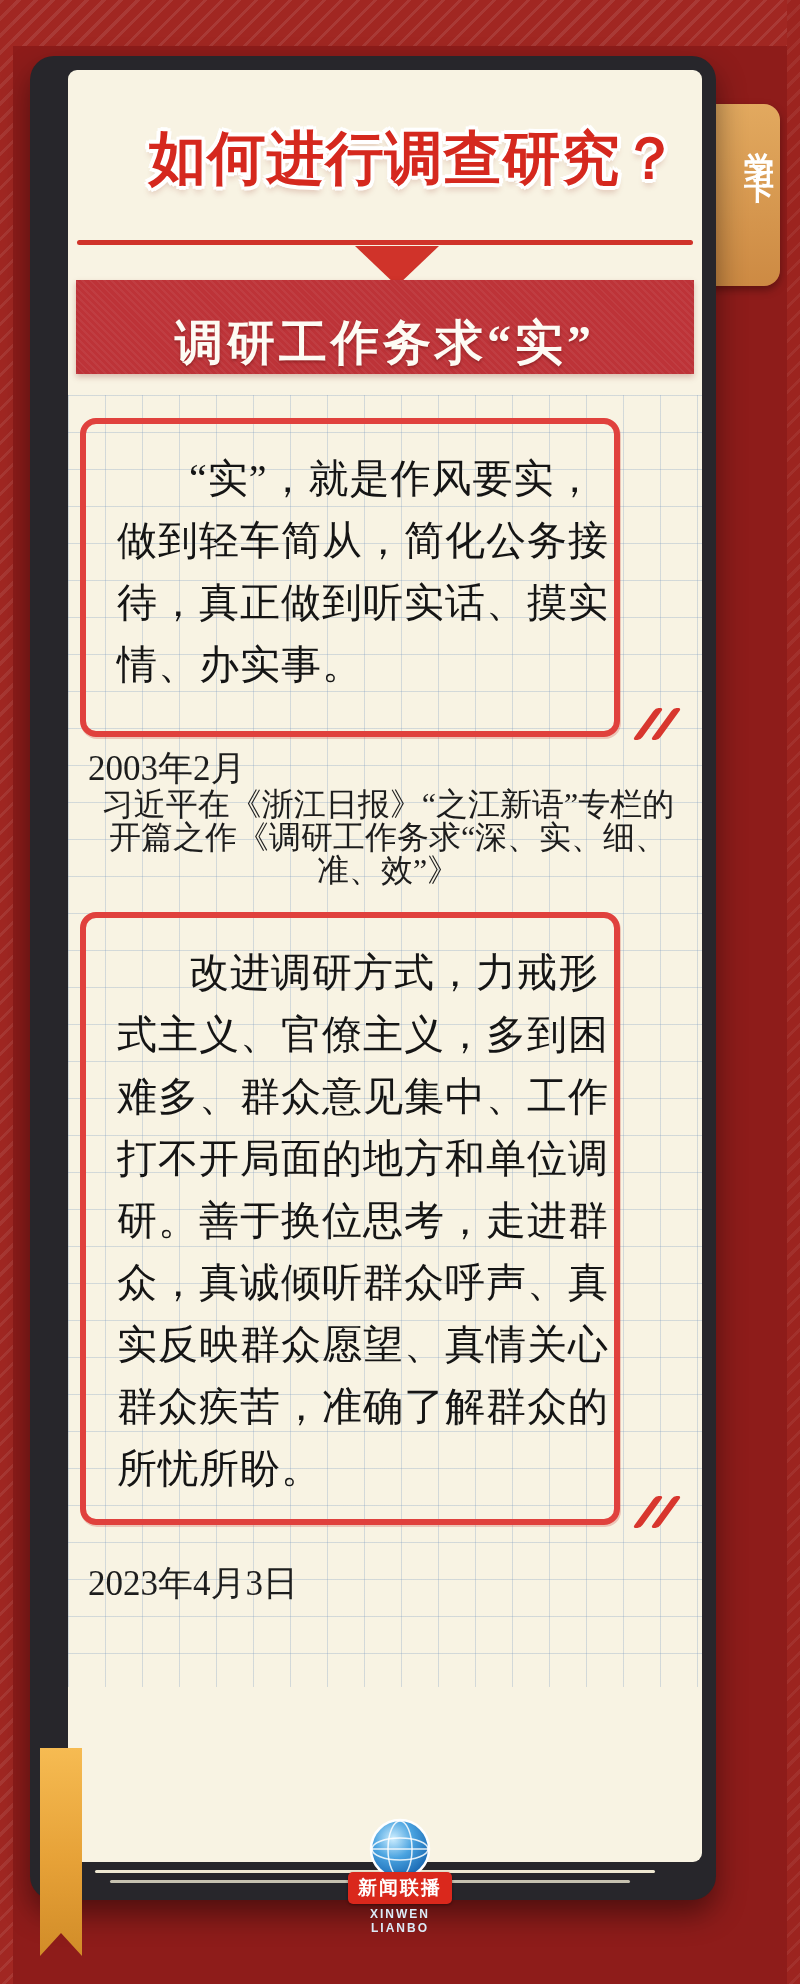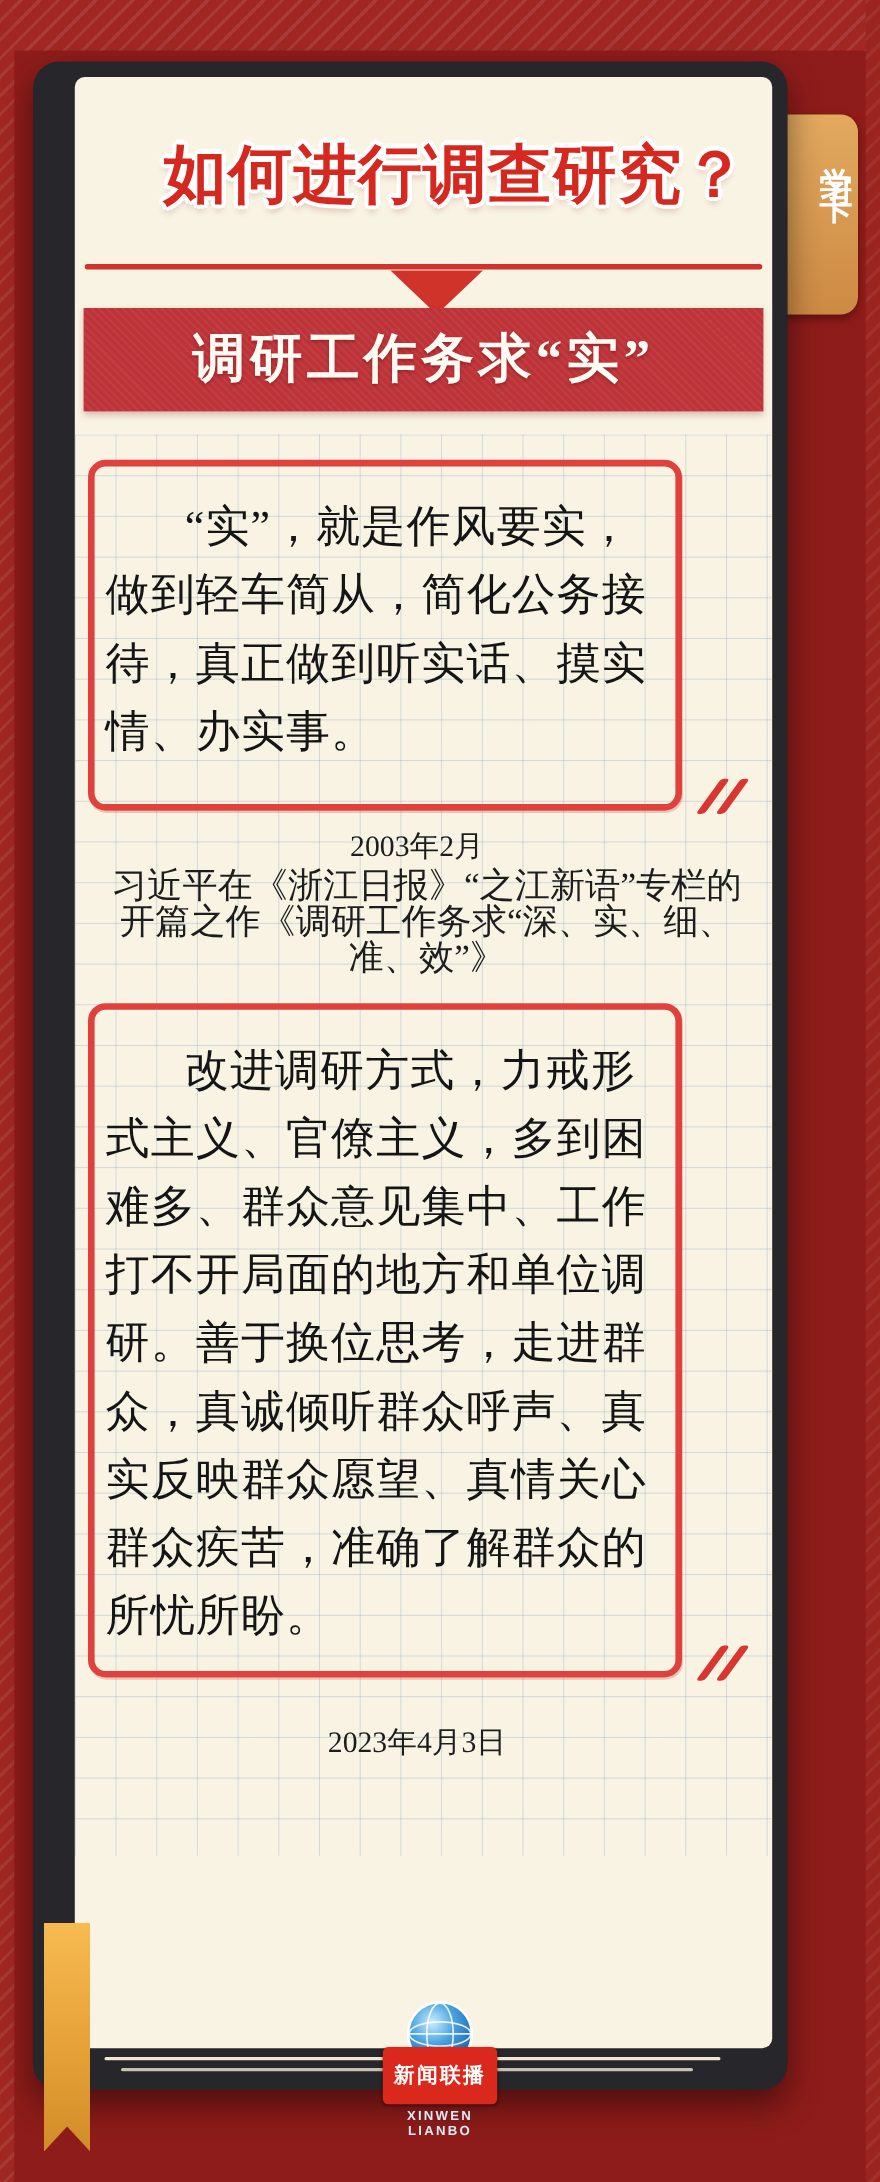--- a/index.html
+++ b/index.html
@@ -45,55 +45,55 @@
                  0 -4px 0 #fff,0 4px 0 #fff,-4px 0 0 #fff,4px 0 0 #fff,0 6px 6px rgba(140,30,20,.25);padding-left:29px;}
 
   .divider{position:absolute;left:9px;top:170px;width:616px;height:5px;background:#d0332a;border-radius:3px;}
   .divider-tri{position:absolute;left:287px;top:176px;width:0;height:0;
     border-left:42px solid transparent;border-right:42px solid transparent;border-top:40px solid #d0332a;}
 
   .banner{position:absolute;left:8px;top:210px;width:618px;height:94px;background:#bd3338;
     background-image:repeating-linear-gradient(45deg,rgba(255,255,255,.05) 0 2px,transparent 2px 5px);
     box-shadow:0 3px 6px rgba(120,20,15,.25);}
   .banner span{display:block;width:100%;text-align:center;line-height:94px;color:#fdfbf4;
-    font-size:48px;font-weight:bold;letter-spacing:4px;text-shadow:0 2px 3px rgba(90,10,10,.4);}
+    font-size:48px;font-weight:bold;letter-spacing:4px;text-shadow:0 2px 3px rgba(90,10,10,.4);margin-top:16px;}
 
   .qbox{position:absolute;left:12px;width:540px;border:6px solid #e0413d;border-radius:16px;
     box-sizing:border-box;box-shadow:1px 2px 0 rgba(200,60,50,.25);}
   .qbox1{top:348px;height:319px;}
   .qbox2{top:842px;height:613px;}
-  .qtext{margin:0;padding:24px 14px 0 10px;white-space:pre;color:#151515;
+  .qtext{margin:0;padding:24px 14px 0 31px;white-space:pre;color:#151515;
     font-size:40px;line-height:62px;letter-spacing:1px;text-indent:1.8em;font-weight:500;}
 
   .slash{position:absolute;right:22px;width:44px;height:34px;}
   .slash1{top:638px;}
   .slash2{top:1426px;}
   .slash i{position:absolute;top:0;width:8px;height:32px;background:#d8362e;border-radius:3px;
     transform:skewX(-36deg);}
   .slash i:first-child{left:8px;}
   .slash i:last-child{left:26px;}
 
   .attr{position:absolute;left:20px;width:600px;color:#1d1d1d;}
   .attr1{top:682px;}
   .attr2{top:1497px;}
-  .attr .date{text-align:center;padding-right:18px;font-size:27px;line-height:34px;}
+  .attr .date{text-align:left;padding-right:18px;font-size:35px;line-height:34px;}
   .attr .src{text-align:center;font-size:32px;line-height:33px;white-space:pre-line;margin-top:2px;}
 
   
   .bookmark{position:absolute;left:40px;top:1748px;width:42px;height:208px;z-index:6;
     background:linear-gradient(180deg,#f6bb52 0%,#e6a137 55%,#d18c28 100%);
     clip-path:polygon(0 0,100% 0,100% 100%,50% 89%,0 100%);
     box-shadow:3px 3px 6px rgba(0,0,0,.35);}
 
   
   .logo{position:absolute;left:340px;top:1818px;width:120px;z-index:6;text-align:center;}
   .logo .globe{display:block;margin:0 auto;}
   .logo .lbanner{display:inline-block;margin-top:-26px;position:relative;z-index:2;
     background:#da281c;color:#fff;font-weight:bold;font-size:19px;letter-spacing:2px;
-    padding:13px 10px;border-radius:5px;box-shadow:0 1px 3px rgba(0,0,0,.4);
+    padding:3px 10px;border-radius:5px;box-shadow:0 1px 3px rgba(0,0,0,.4);
     font-family:"Liberation Sans",sans-serif;}
   .logo .latin{margin-top:3px;color:#dcebf7;font-size:12px;letter-spacing:2px;
     font-family:"Liberation Sans",sans-serif;font-weight:bold;}
 </style>
 </head>
 <body>
 
 <div class="stage">
 
   <div class="band-top"></div>

